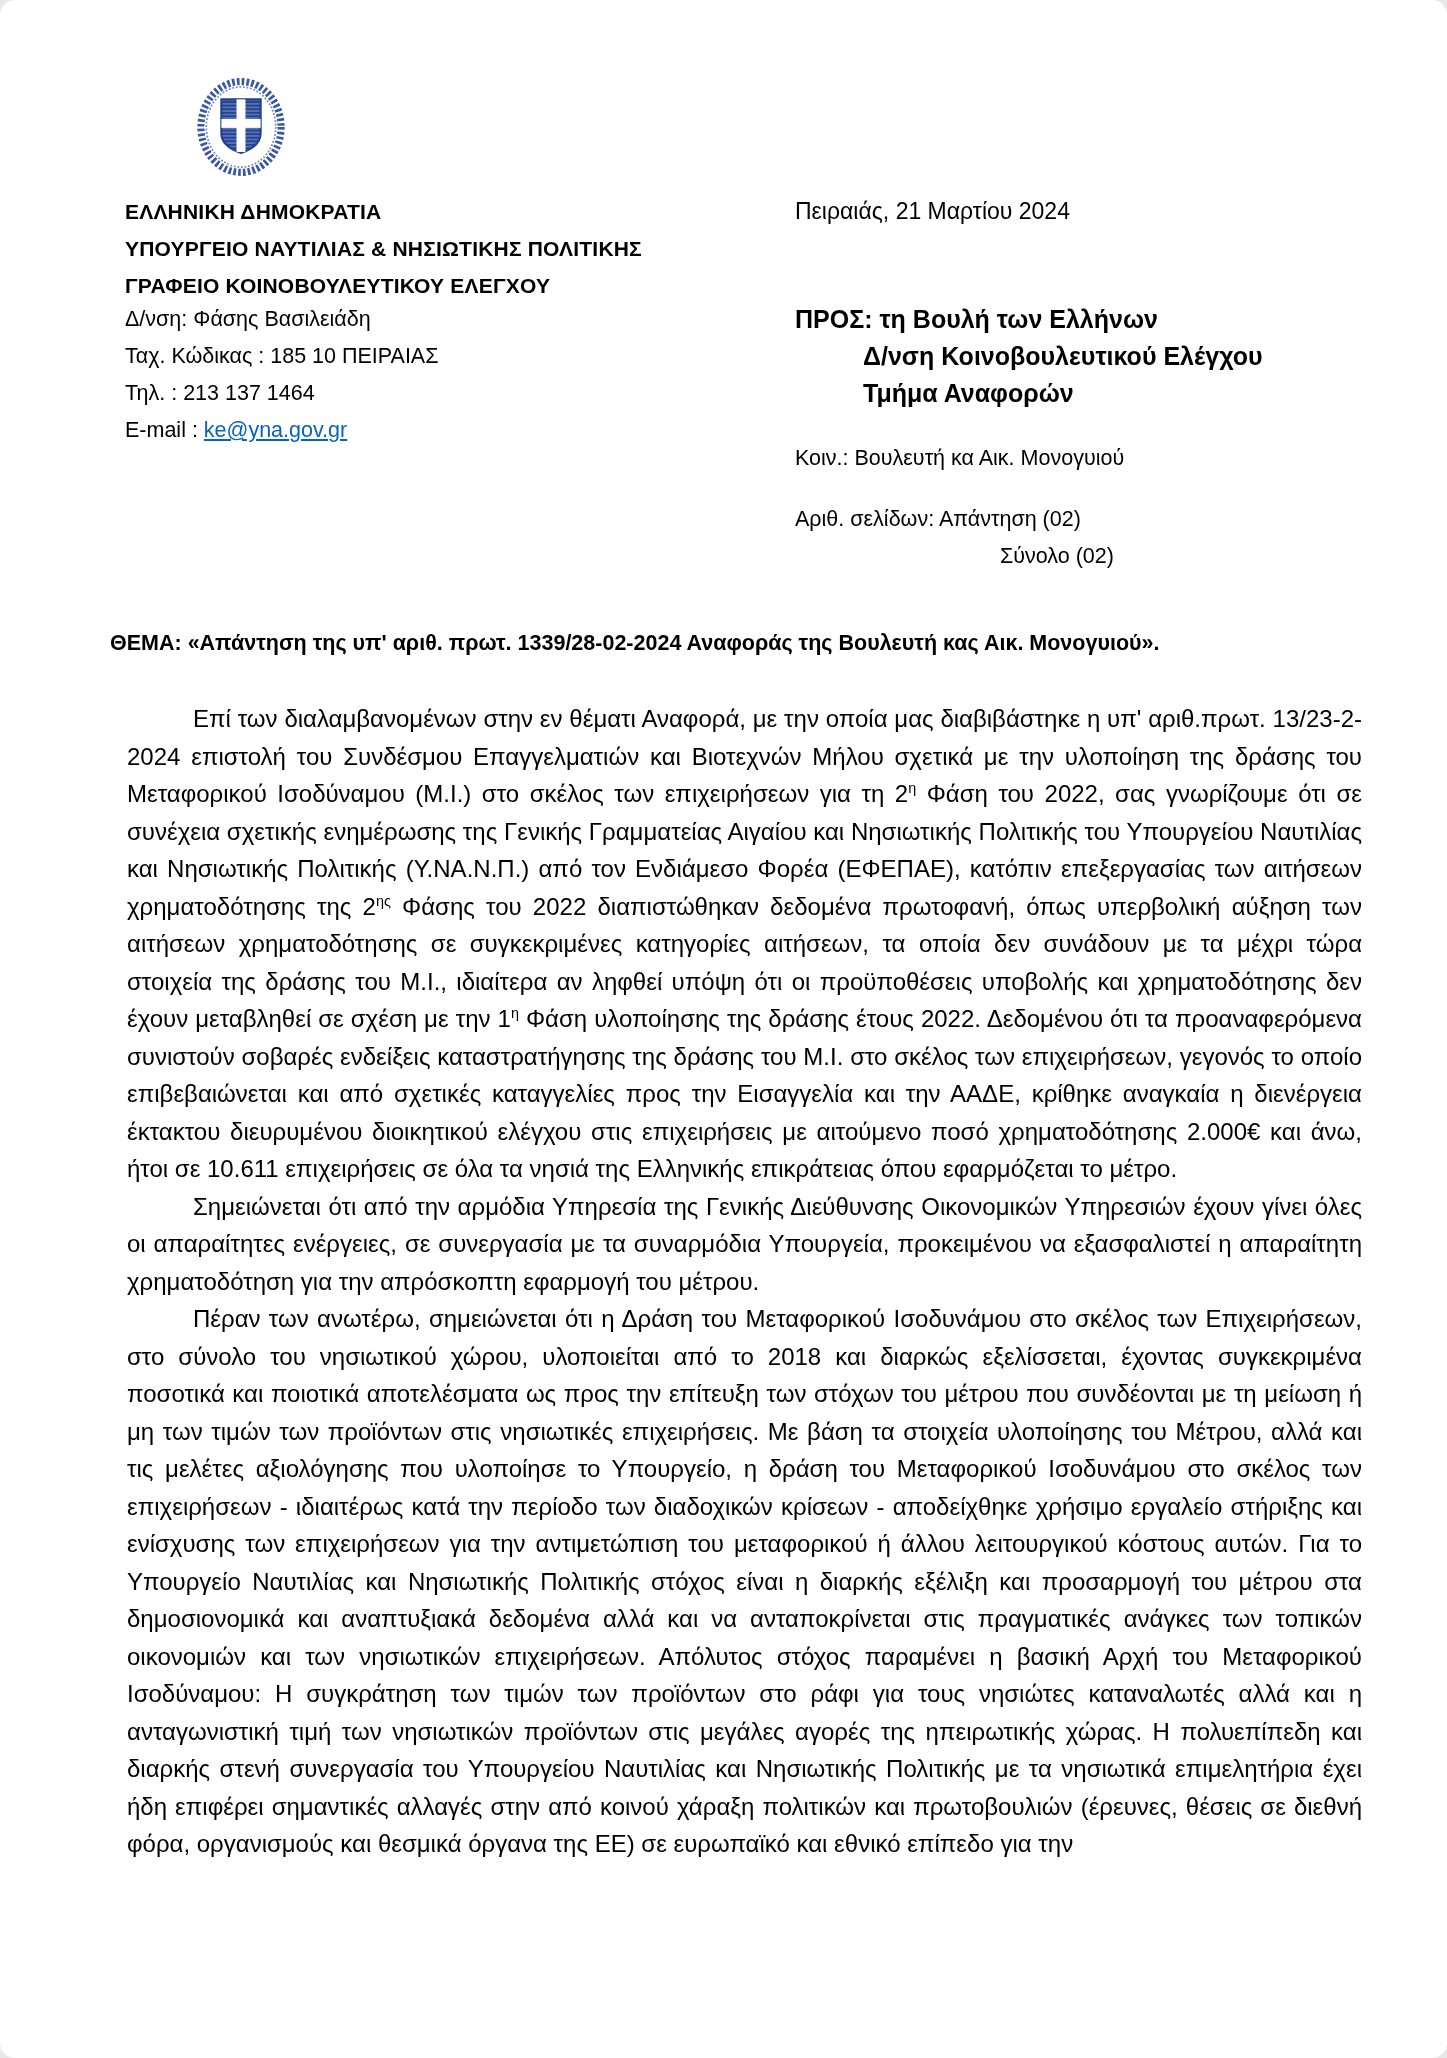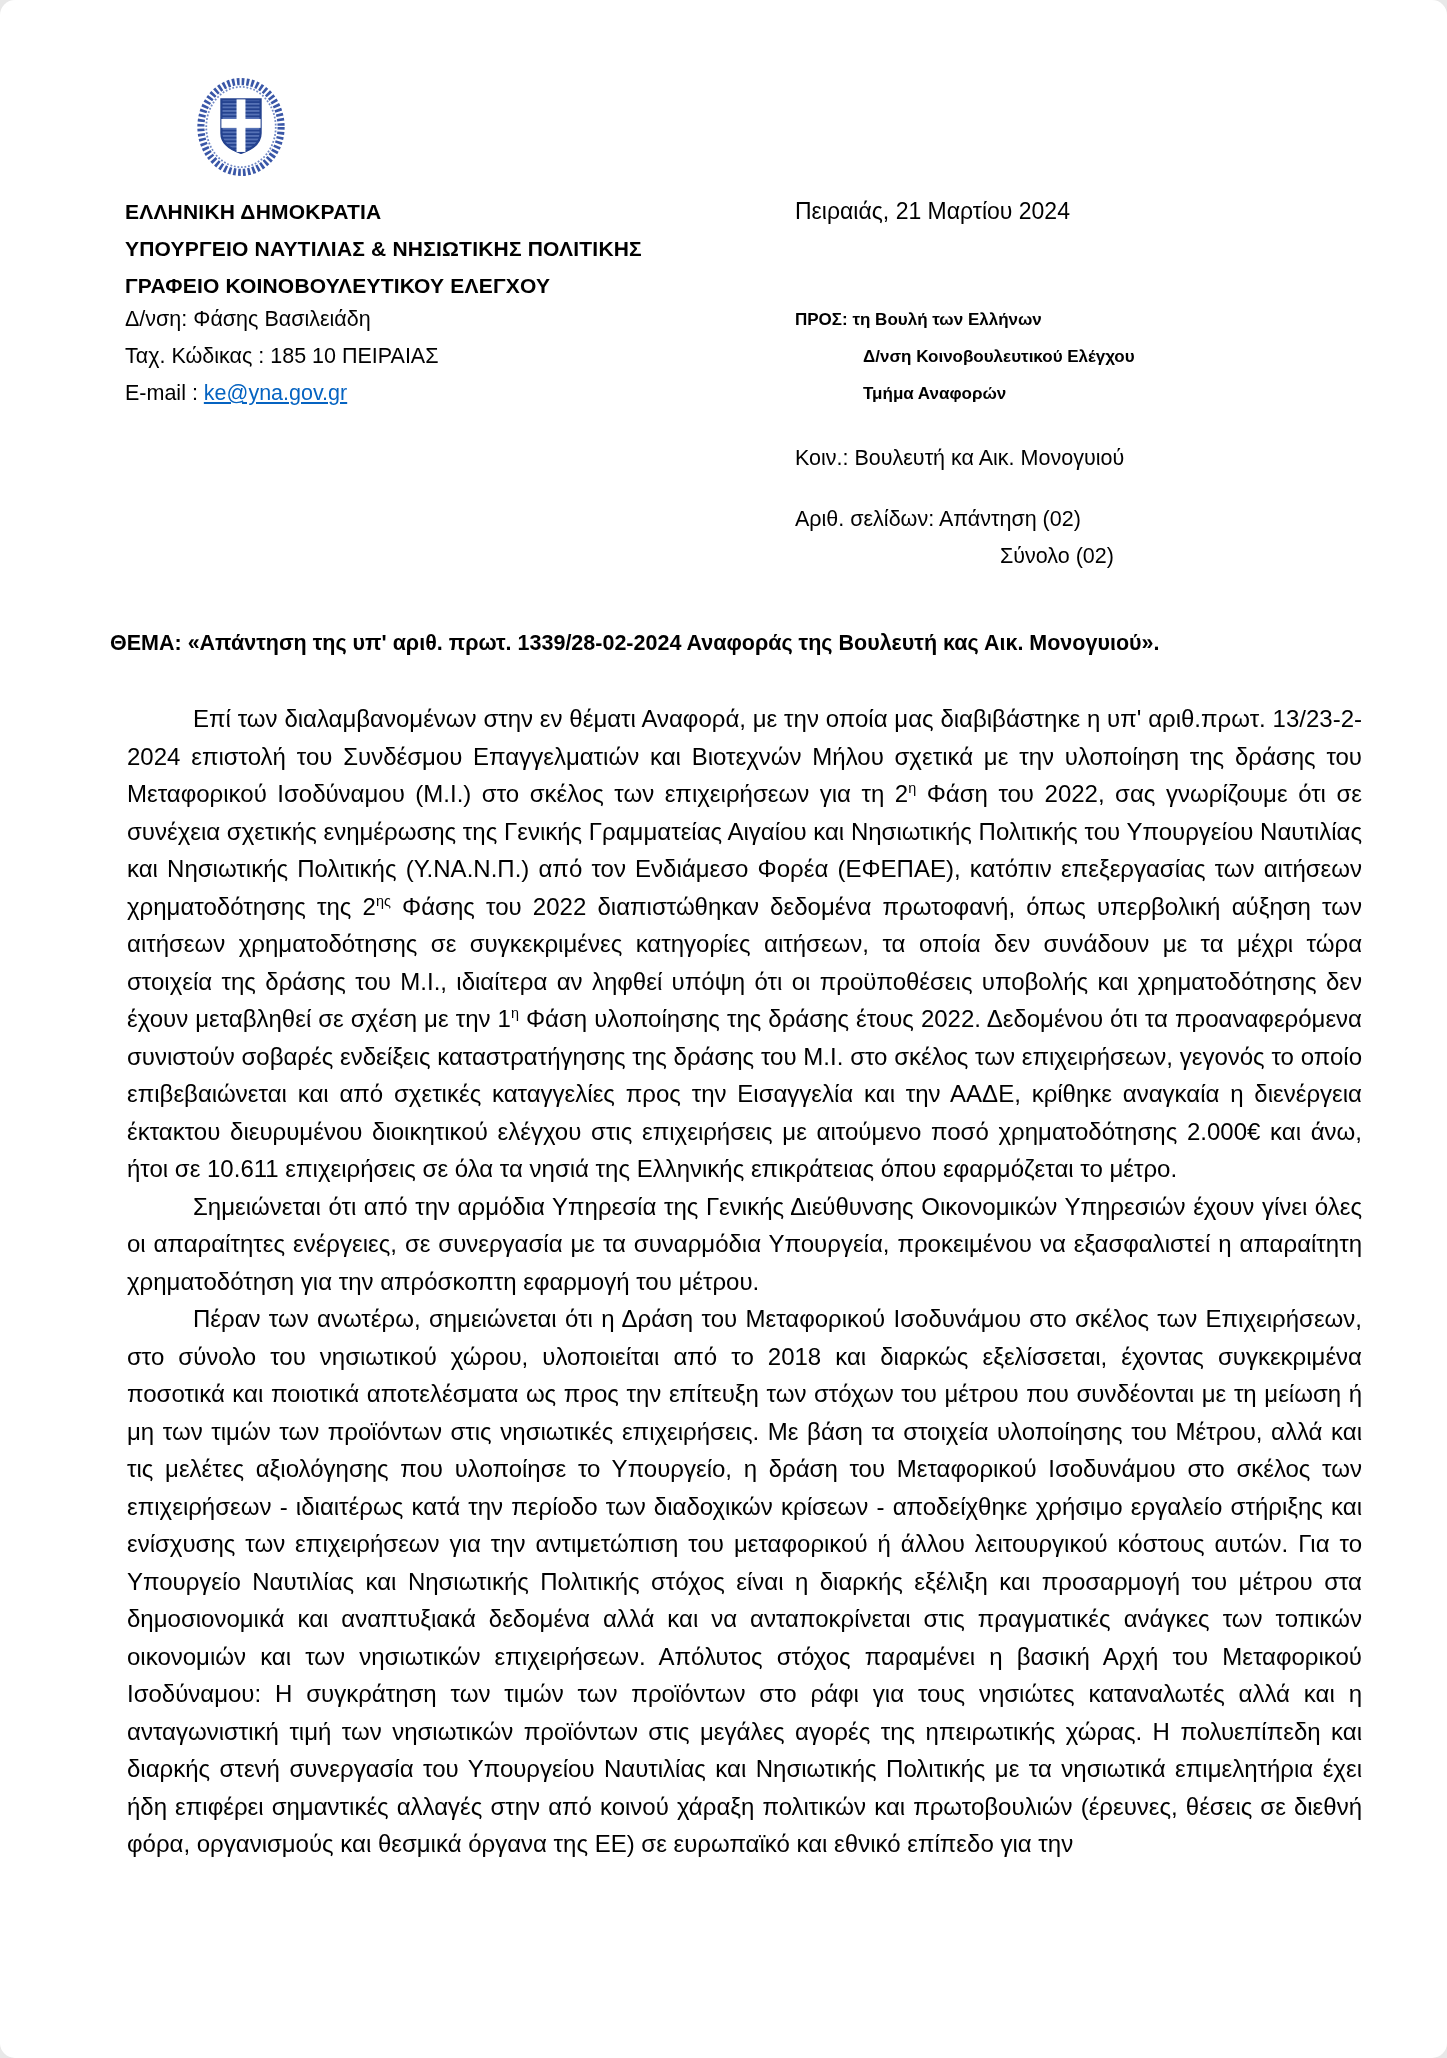--- a/index.html
+++ b/index.html
@@ -25,21 +25,21 @@
     font-size:21.5px;line-height:37px;
   }
   .contact-block a{color:var(--link,#0563C1);text-decoration:underline;}
   
   .meta-right{
     position:absolute;left:795px;top:193px;width:600px;
     font-size:23px;line-height:37px;
   }
   .to-block{
     position:absolute;left:795px;top:301px;width:600px;
-    font-weight:bold;font-size:17px;line-height:37px;
+    font-weight:bold;font-size:25px;line-height:37px;
   }
   .to-block .indent{margin-left:68px;}
   .cc-line{
     position:absolute;left:795px;top:440px;width:600px;
     font-weight:normal;font-size:21.5px;line-height:37px;
   }
   .pages-block{
     position:absolute;left:795px;top:501px;width:600px;
     font-size:21.5px;line-height:37px;
   }
@@ -84,20 +84,21 @@
 
   <div class="org-block">
     <div>ΕΛΛΗΝΙΚΗ ΔΗΜΟΚΡΑΤΙΑ</div>
     <div>ΥΠΟΥΡΓΕΙΟ ΝΑΥΤΙΛΙΑΣ &amp; ΝΗΣΙΩΤΙΚΗΣ ΠΟΛΙΤΙΚΗΣ</div>
     <div>ΓΡΑΦΕΙΟ ΚΟΙΝΟΒΟΥΛΕΥΤΙΚΟΥ ΕΛΕΓΧΟΥ</div>
   </div>
 
   <div class="contact-block">
     <div>Δ/νση: Φάσης Βασιλειάδη</div>
     <div>Ταχ. Κώδικας : 185 10 ΠΕΙΡΑΙΑΣ</div>
+    <div>Τηλ. : 213 137 1464</div>
     <div><span>E-mail : </span><a href="#">ke@yna.gov.gr</a></div>
   </div>
 
   <div class="meta-right">
     <div>Πειραιάς, 21 Μαρτίου 2024</div>
   </div>
 
   <div class="to-block">
     <div>ΠΡΟΣ: τη Βουλή των Ελλήνων</div>
     <div class="indent">Δ/νση Κοινοβουλευτικού Ελέγχου</div>

